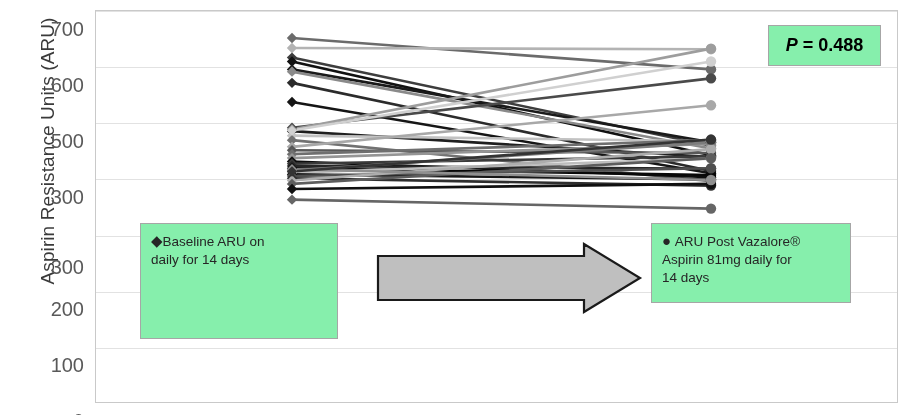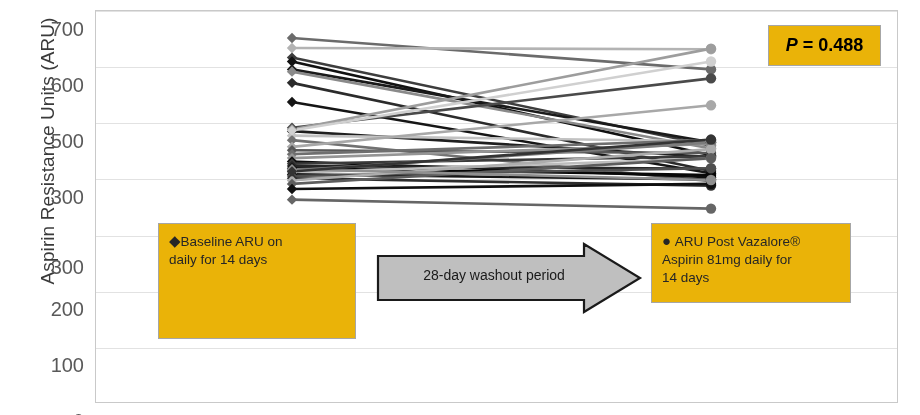--- a/index.html
+++ b/index.html
@@ -20,24 +20,24 @@
 
   #plot{
     position:absolute;left:95px;top:10px;width:803px;height:393px;
     border:1px solid #c9c9c9;background:#fff;box-sizing:border-box;
   }
   .grid{position:absolute;left:0;right:0;height:1px;background:#e2e2e2;}
 
   svg.lines{position:absolute;left:0;top:0;width:803px;height:393px;overflow:visible;}
 
   .box{
-    position:absolute;border:1px solid #a6a6a6;background:#eab308;box-sizing:border-box;
+    position:absolute;border:1px solid #a6a6a6;background:#86efac;box-sizing:border-box;
     font-size:13.5px;color:#262626;line-height:1.33;padding:9px 10px 6px 10px;
   }
-  #legend-left{left:62px;top:212px;width:198px;height:116px;}
+  #legend-left{left:44px;top:212px;width:198px;height:116px;}
   #legend-right{left:555px;top:212px;width:200px;height:80px;}
   #pbox{
     left:672px;top:14px;width:113px;height:41px;
     display:flex;align-items:center;justify-content:center;
     font-size:18px;font-weight:bold;color:#000;padding:0;
   }
   #pbox .pital{font-style:italic;}
 
   .mk{font-size:15px;line-height:1;}
 
@@ -187,21 +187,20 @@
     <div class="box" id="legend-right">
       <div><span class="mk">●</span>&nbsp;<span>ARU Post Vazalore®</span></div>
       <div>Aspirin 81mg daily for</div>
       <div>14 days</div>
     </div>
 
     <div id="arrow">
       <svg width="267" height="72" viewBox="0 0 267 72">
         <polygon points="2,14 208,14 208,2 264,36 208,70 208,58 2,58" fill="#bfbfbf" stroke="#1a1a1a" stroke-width="2.2" stroke-linejoin="miter"></polygon>
       </svg>
-      <div class="txt">28-day washout period</div>
     </div>
 
     <div class="box" id="pbox">
       <span><span class="pital">P</span><span> = </span><span>0.488</span></span>
     </div>
   </div>
 
 </div>
 
 </body></html>

